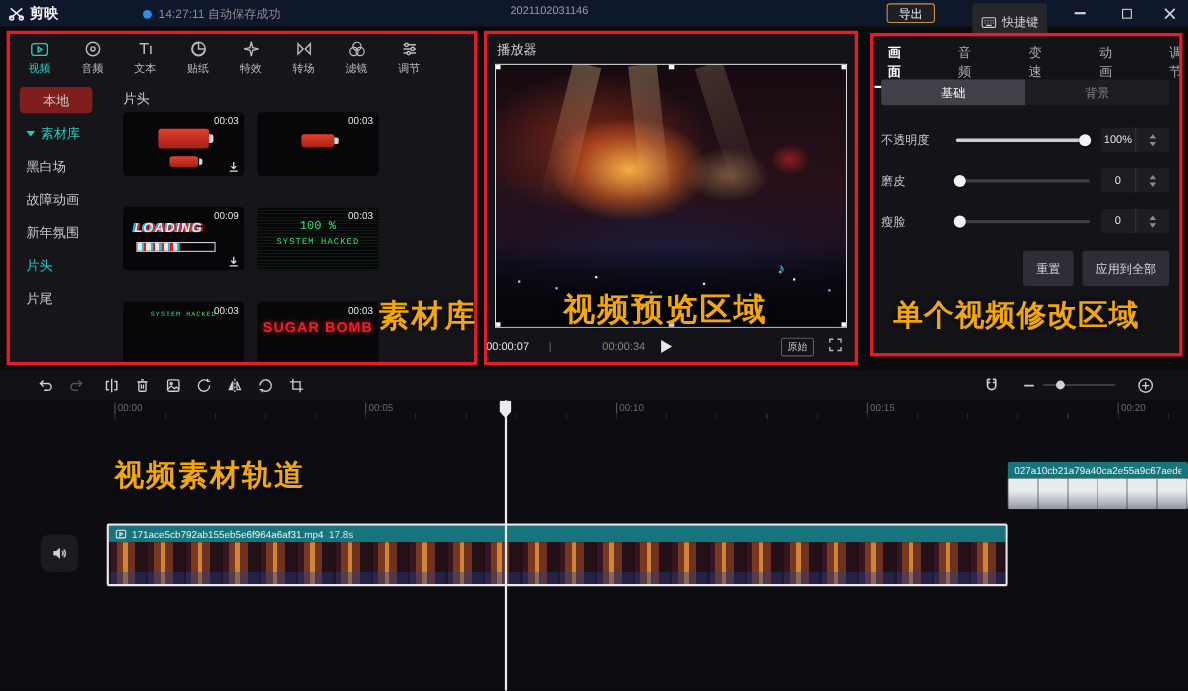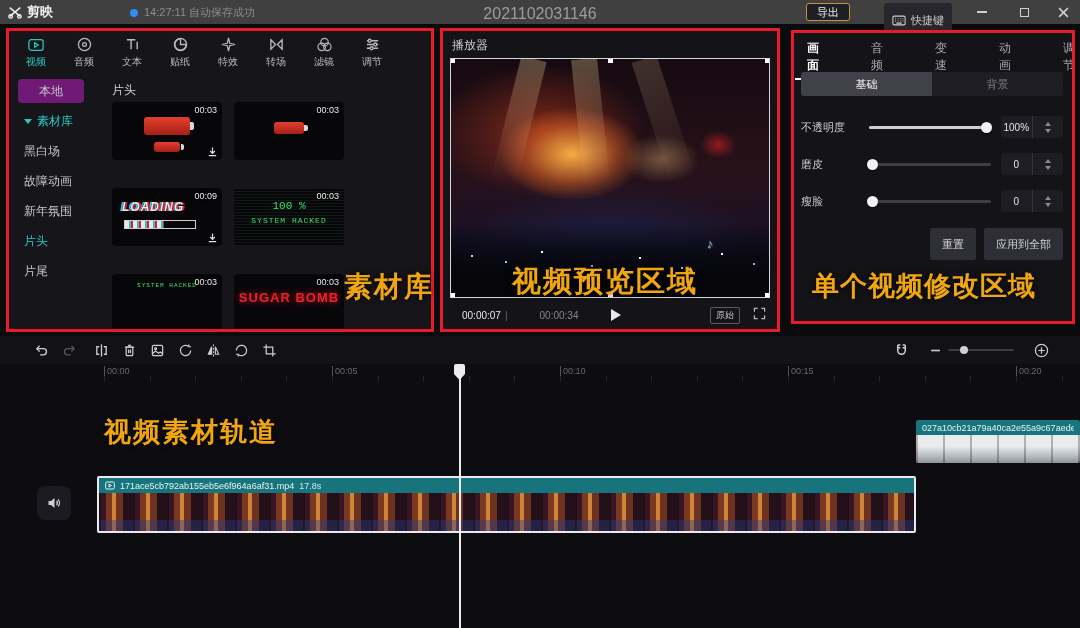--- a/index.html
+++ b/index.html
@@ -6,27 +6,27 @@
   html,body { width:1080px; height:628px; }
   body {
     position: relative; overflow: hidden;
     background: #0b0b0e; color: #d8d8dc;
     font-family: "Liberation Sans", sans-serif;
     font-size: 12px;
   }
   svg { display:block; }
 
   
-  .titlebar { position:absolute; left:0; top:0; width:1080px; height:24px; background:#404040; }
+  .titlebar { position:absolute; left:0; top:0; width:1080px; height:24px; background:#0f172a; }
   .logo { position:absolute; left:8px; top:3px; display:flex; align-items:center; gap:5px; color:#f2f2f4; font-weight:bold; font-size:13px; }
   .menu-btn { position:absolute; left:64px; top:3px; height:18px; padding:0 8px; background:#2a2a31; border-radius:3px; color:#cfcfd4; font-size:11px; display:flex; align-items:center; gap:5px;margin-top:28px; }
   .caret-down { width:0; height:0; border-left:4px solid transparent; border-right:4px solid transparent; border-top:4px solid #9a9aa2; }
   .autosave { position:absolute; left:130px; top:5px; display:flex; align-items:center; gap:6px; color:#8b8b93; font-size:11px; }
   .autosave-dot { width:8px; height:8px; border-radius:50%; background:#2f8df0; }
-  .project-name { position:absolute; left:440px; top:5px; width:200px; text-align:center; color:#9b9ba3; font-size:16px; }
+  .project-name { position:absolute; left:464px; top:5px; width:200px; color:#9b9ba3; font-size:10px; }
   .export-btn { position:absolute; left:806px; top:3px; height:18px; padding:0 10px; background:#1e1e24; border:1px solid #c8923c; border-radius:3px; color:#f0f0f2; font-size:11px; display:flex; align-items:center; }
   .shortcut-btn { position:absolute; left:884px; top:3px; height:34px; padding:0 8px; background:#26262c; border-radius:3px; color:#cfcfd4; font-size:11px; display:flex; align-items:center; gap:5px; }
   .winbtn { position:absolute; top:0; width:34px; height:24px; display:flex; align-items:center; justify-content:center; color:#cfcfd4; }
   .winbtn .bar { width:10px; height:1.5px; background:#cfcfd4; }
   .winbtn .box { width:9px; height:9px; border:1.5px solid #cfcfd4; }
 
   
   .panel { background:#15151a; position:absolute; }
   .panel-left  { left:8px;  top:30px; width:424px; height:300px; overflow:hidden; }
   .panel-center{ left:442px; top:30px; width:336px; height:300px; background:#131318; }
@@ -42,21 +42,21 @@
   
   .media-tabs { position:absolute; left:4px; top:4px; display:flex; }
   .media-tab { width:48px; height:38px; display:flex; flex-direction:column; align-items:center; justify-content:center; gap:3px; color:#b9b9c0; font-size:10px; }
   .media-tab.active { color:#2bc8c2; }
   .media-tab svg { stroke:#b9b9c0; }
   .media-tab.active svg { stroke:#2bc8c2; }
 
   .media-sidebar { position:absolute; left:0; top:46px; width:92px; bottom:0; }
   .side-item { height:30px; display:flex; align-items:center; padding-left:16px; color:#c6c6cb; font-size:12px; gap:5px; }
   .side-item.local { padding-left:0; }
-  .side-item.local span { display:block; width:66px; height:24px; margin-left:10px; background:#701a75; border-radius:4px; text-align:center; line-height:24px; }
+  .side-item.local span { display:block; width:66px; height:24px; margin-left:10px; background:#7f1d1d; border-radius:4px; text-align:center; line-height:24px; }
   .side-item.teal { color:#2bc8c2; }
   .side-caret { width:0; height:0; border-left:4px solid transparent; border-right:4px solid transparent; border-top:5px solid #2bc8c2; }
 
   .media-content { position:absolute; left:96px; top:46px; right:0; bottom:0; }
   .media-section-title { position:absolute; left:8px; top:6px; color:#cfcfd4; font-size:12px; }
   .thumb { position:absolute; width:110px; height:58px; background:#07070a; border-radius:4px; overflow:hidden; }
   .thumb .dur { position:absolute; top:3px; right:5px; color:#eaeaea; font-size:9px; text-shadow:0 0 3px #000; }
   .thumb .dl { position:absolute; bottom:3px; right:4px; }
   .battery { position:absolute; left:50%; top:42%; transform:translate(-50%,-50%); width:46px; height:18px; border-radius:3px; background:linear-gradient(180deg,#e5402e,#a51f14); }
   .battery:after { content:""; position:absolute; right:-4px; top:5px; width:4px; height:8px; background:#d8d8d8; border-radius:0 2px 2px 0; }
@@ -84,21 +84,21 @@
       radial-gradient(26px 20px at 84% 36%, rgba(230,40,40,.55), transparent 70%),
       radial-gradient(220px 130px at 50% 92%, rgba(35,60,130,.45), transparent 75%),
       linear-gradient(180deg,#150a10 0%, #281119 45%, #1c1124 72%, #0a0912 100%);
   }
   .beam { position:absolute; top:0; width:26px; height:150px; background:linear-gradient(180deg, rgba(255,220,160,.30), transparent 85%); transform-origin:top center; }
   .crowd { position:absolute; left:0; right:0; bottom:0; height:74px; background:linear-gradient(0deg,#05050a 30%, rgba(10,10,20,.85) 65%, transparent); }
   .crowd-dots { position:absolute; left:20px; bottom:40px; width:2px; height:2px; background:#bcd8ff;
     box-shadow: 34px 6px #9ec2ff, 70px -4px #fff, 120px 10px #8fb4ff, 168px 2px #ffe9c0, 210px 12px #9ec2ff, 250px -2px #fff, 282px 8px #8fb4ff; }
   .watermark { position:absolute; right:56px; bottom:46px; color:#35d0e8; font-size:13px; font-weight:bold; text-shadow:1px 1px #e8355f; }
   .handle8 { position:absolute; width:5px; height:5px; background:#fff; z-index:5; }
-  .player-controls { position:absolute; left:20px; right:8px; top:274px; height:22px; display:flex; align-items:center; }
+  .player-controls { position:absolute; left:0; right:8px; top:274px; height:22px; display:flex; align-items:center;gap:14px; }
   .time-cur { color:#e8e8ea; font-size:10px; }
   .time-sep { color:#66666e; margin:0 4px; font-size:10px; }
   .time-total { color:#85858d; font-size:10px;margin-left:28px; }
   .play-btn { position:absolute; left:50%; transform:translateX(-50%); width:0; height:0; border-left:10px solid #e8e8ec; border-top:6px solid transparent; border-bottom:6px solid transparent; }
   .orig-btn { position:absolute; right:30px; top:3px; border:1px solid #5a5a62; border-radius:2px; color:#c4c4ca; font-size:9px; padding:1px 5px;margin-left:33px; }
   .fs-btn { position:absolute; right:4px; top:3px; }
 
   
   .prop-tabs { position:absolute; left:2px; top:4px; display:flex;gap:28px; }
   .prop-tab { padding:4px 12px; color:#a8a8b0; font-size:12px; }

